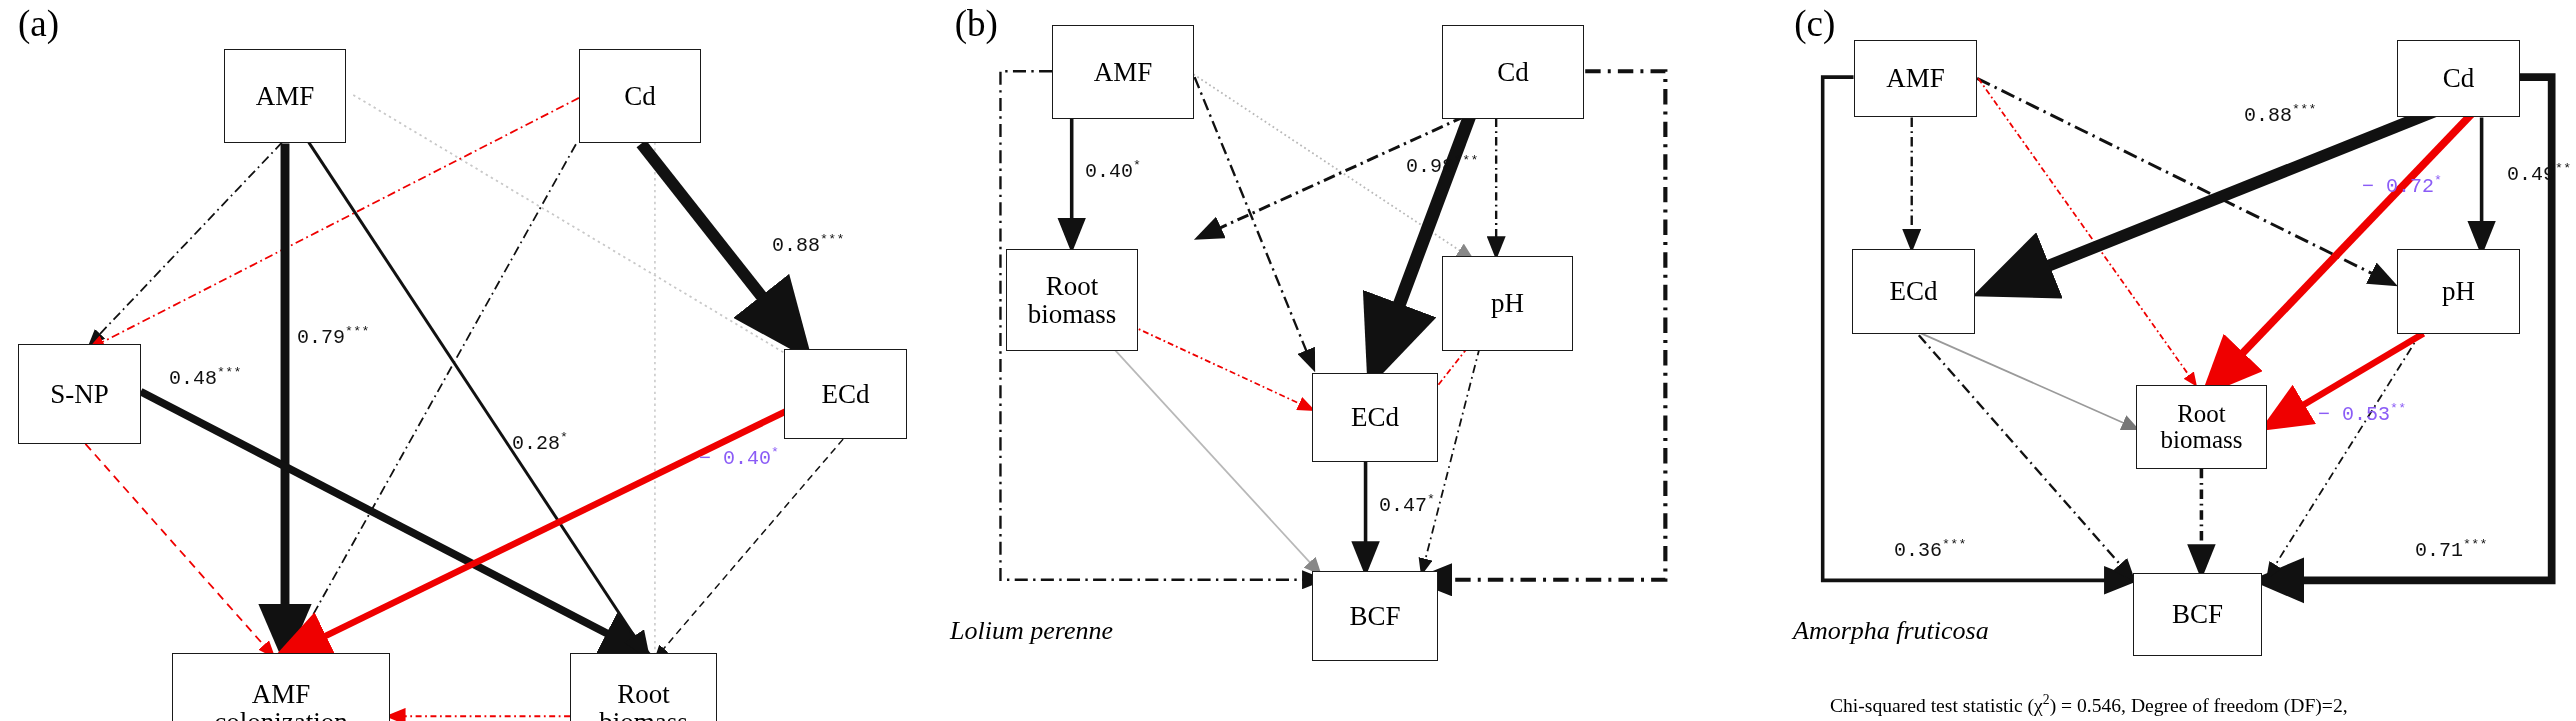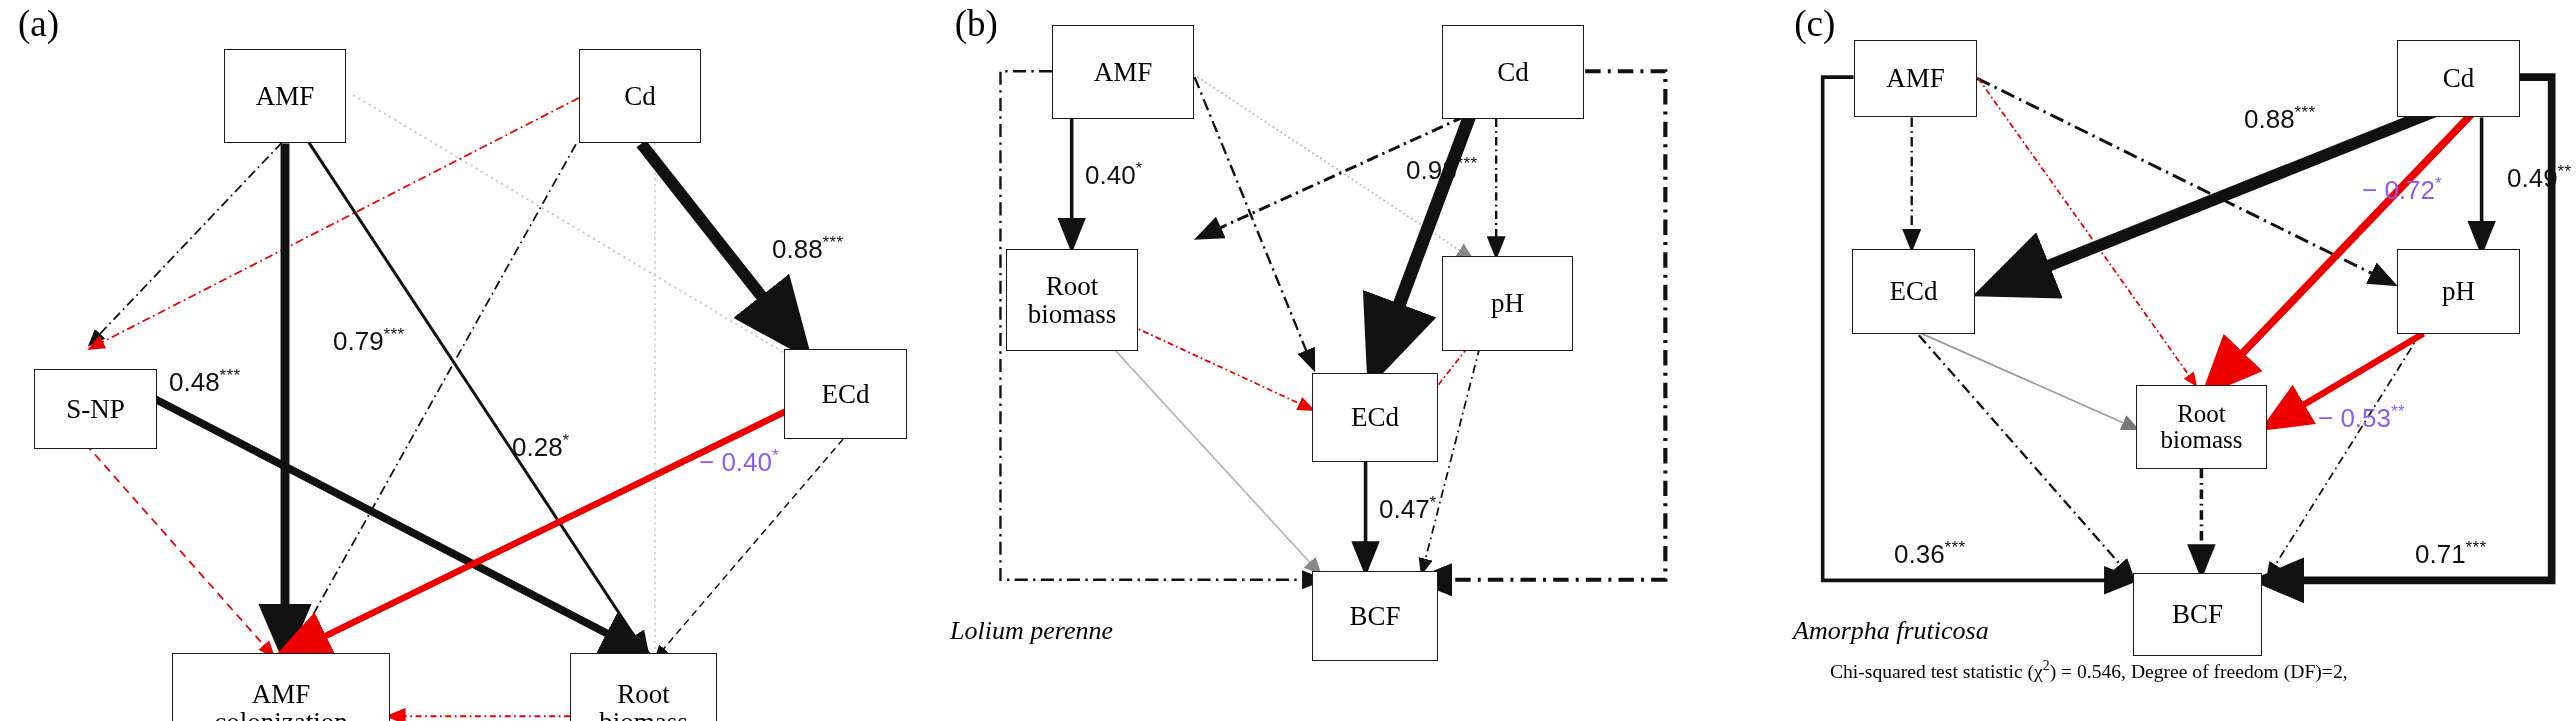--- a/index.html
+++ b/index.html
@@ -34,22 +34,22 @@
     font-family:"Liberation Serif", serif;
     font-size:27px;
     line-height:1.04;
     color:#000;
     z-index:5;
   }
   .node.thin{border-width:1.2px;}
 
   .coef{
     position:absolute;
-    font-family:Liberation Sans, sans-serif;
-    font-size:26px;
+    font-family:Liberation Mono, monospace;
+    font-size:20px;
     white-space:nowrap;
     color:#111;
     z-index:6;
   }
   .coef.neg{color:#8b5cf6;}
   .coef sup{font-size:0.66em;vertical-align:super;letter-spacing:0.3px;}
 
   .species{
     position:absolute;
     font-family:"Liberation Serif", serif;
@@ -120,39 +120,39 @@
 
       <line x1="1330" y1="690" x2="470" y2="1110" stroke="#ef0000" stroke-width="11" marker-end="url(#ah-red-a)"></line>
     </svg>
 
     <div class="node" style="left:224px;top:49px;width:122px;height:94px;">
       <span>AMF</span>
     </div>
     <div class="node" style="left:579px;top:49px;width:122px;height:94px;">
       <span>Cd</span>
     </div>
-    <div class="node thin" style="left:34px;top:344px;width:123px;height:80px;margin-top:25px;">
+    <div class="node thin" style="left:18px;top:344px;width:123px;height:100px;">
       <span>S-NP</span>
     </div>
     <div class="node thin" style="left:784px;top:349px;width:123px;height:90px;">
       <span>ECd</span>
     </div>
     <div class="node" style="left:172px;top:653px;width:218px;height:110px;flex-direction:column;">
       <span>AMF</span>
       <span>colonization</span>
     </div>
     <div class="node" style="left:570px;top:653px;width:147px;height:110px;flex-direction:column;">
       <span>Root</span>
       <span>biomass</span>
     </div>
 
     <div class="coef" style="left:772px;top:232px;">
       <span>0.88</span><sup>***</sup>
     </div>
-    <div class="coef" style="left:297px;top:324px;margin-left:36px;">
+    <div class="coef" style="left:297px;top:324px;">
       <span>0.79</span><sup>***</sup>
     </div>
     <div class="coef" style="left:169px;top:365px;">
       <span>0.48</span><sup>***</sup>
     </div>
     <div class="coef" style="left:512px;top:430px;">
       <span>0.28</span><sup>*</sup>
     </div>
     <div class="coef neg" style="left:699px;top:445px;">
       <span>− 0.40</span><sup>*</sup>
@@ -320,19 +320,19 @@
     </div>
     <div class="coef" style="left:101px;top:537px;">
       <span>0.36</span><sup>***</sup>
     </div>
     <div class="coef" style="left:622px;top:537px;">
       <span>0.71</span><sup>***</sup>
     </div>
 
     <div class="species" style="left:0;top:616px;width:783px;">Amorpha fruticosa</div>
 
-    <div class="caption" style="left:37px;top:656px;width:742px;">
+    <div class="caption" style="left:37px;top:690px;width:742px;">
       <div><span>Chi-squared test statistic (χ</span><sup>2</sup><span>) = 0.546, Degree of freedom (DF)=2,</span></div>
     </div>
   </div>
 
 </div>
 
 
 </body></html>

